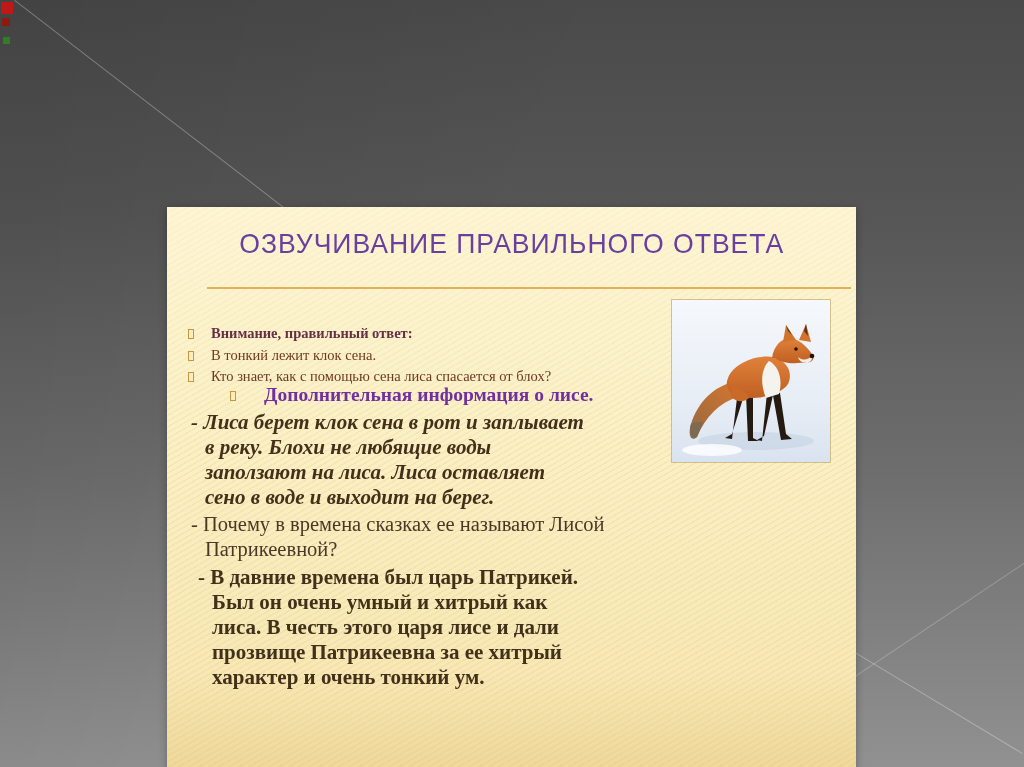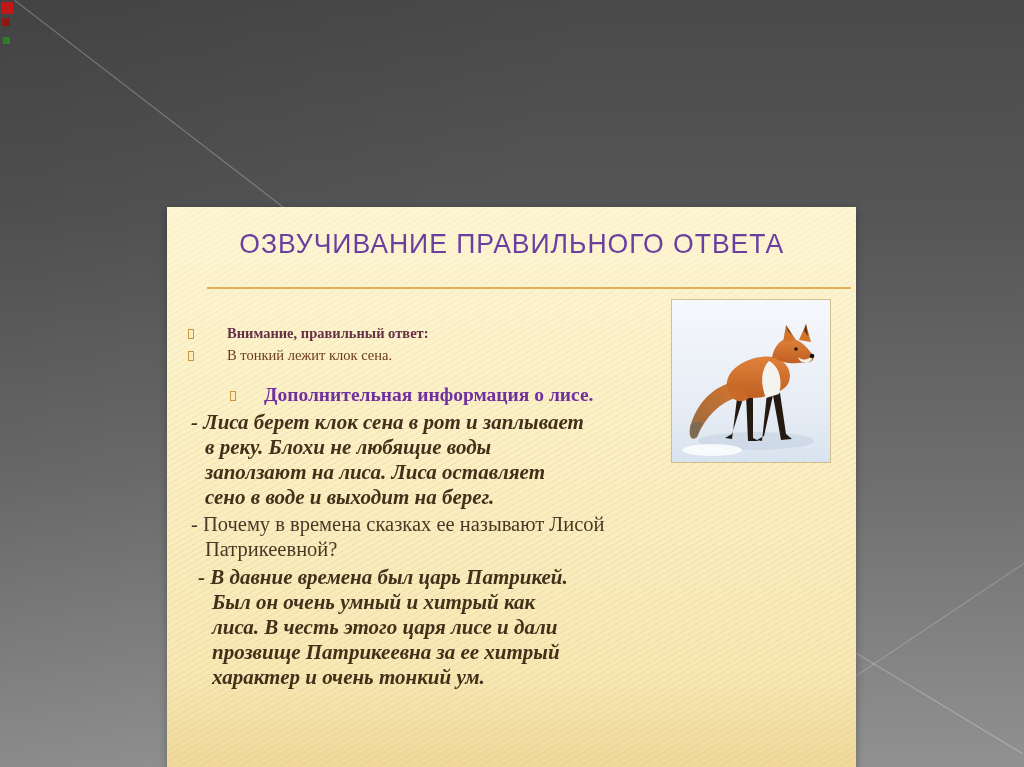--- a/index.html
+++ b/index.html
@@ -41,21 +41,21 @@
     font-family:"Liberation Sans",sans-serif;
     font-size:28px;font-weight:400;letter-spacing:1px;
     color:var(--title);
     transform:scaleX(0.95);transform-origin:center;
     white-space:nowrap;
   }
   .title-rule{
     position:absolute;left:40px;top:80px;width:644px;height:2px;
     background:var(--rule);opacity:0.9;
   }
-  .bullet-row{position:absolute;left:21px;display:flex;align-items:flex-start;gap:16px;}
+  .bullet-row{position:absolute;left:21px;display:flex;align-items:flex-start;}
   .bullet-marker{
     width:4px;height:8px;margin-top:4px;margin-right:17px;flex:0 0 auto;
     border:1px solid #c8963c;background:rgba(250,235,190,0.6);
   }
   .bullet-text{font-size:14.5px;color:var(--bullet);line-height:17px;white-space:nowrap;}
   .bullet-bold .bullet-text{font-weight:bold;color:var(--bullet_bold);}
   .row-1{top:118px;}
   .row-2{top:140px;}
   .row-3{top:161px;}
   .sub-row{position:absolute;left:63px;top:177px;display:flex;align-items:flex-start;justify-content:flex-end;}
@@ -64,21 +64,21 @@
     font-size:19.5px;font-weight:bold;color:var(--subheading);white-space:nowrap;
   }
   .para{position:absolute;left:24px;}
   .para-line{font-size:21px;line-height:25px;white-space:nowrap;}
   .para-cont{padding-left:14px;}
   .para-answer{top:203px;}
   .para-answer .para-line{font-weight:bold;font-style:italic;color:var(--body);}
   .para-question{top:305px;}
   .para-question .para-line{font-size:20.5px;color:var(--body_question);}
   .para-story{top:358px;left:31px;}
-  .para-story .para-line{font-weight:bold;font-style:italic;color:var(--body);}
+  .para-story .para-line{font-weight:bold;color:var(--body);}
 
   .fox-figure{
     position:absolute;left:505px;top:93px;width:158px;height:162px;
     outline:1px solid rgba(175,150,95,0.55);
   }
   .fox-figure svg{display:block;width:100%;height:100%;}
 </style>
 </head>
 <body>
 
@@ -97,20 +97,24 @@
   </div>
   <div class="title-rule"></div>
 
   <div class="bullet-row bullet-bold row-1">
     <span class="bullet-marker"></span>
     <span class="bullet-text">Внимание, правильный ответ:</span>
   </div>
   <div class="bullet-row row-2">
     <span class="bullet-marker"></span>
     <span class="bullet-text">В тонкий лежит клок сена.</span>
+  </div>
+  <div class="bullet-row row-3">
+    <span class="bullet-marker"></span>
+    <span class="bullet-text">Кто знает, как с помощью сена лиса спасается от блох?</span>
   </div>
 
   <div class="sub-row">
     <span class="bullet-marker"></span>
     <span class="sub-text">Дополнительная информация о лисе.</span>
   </div>
 
   <div class="para para-answer">
     <div class="para-line">- Лиса берет клок сена в рот и заплывает</div>
     <div class="para-line para-cont">в реку. Блохи не любящие воды</div>

